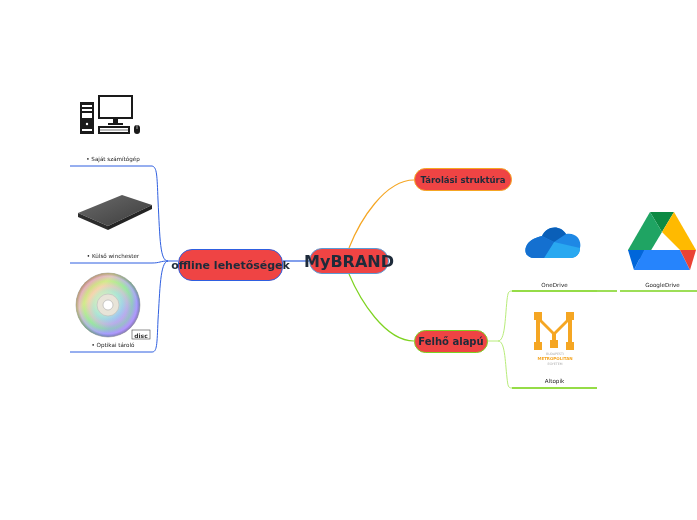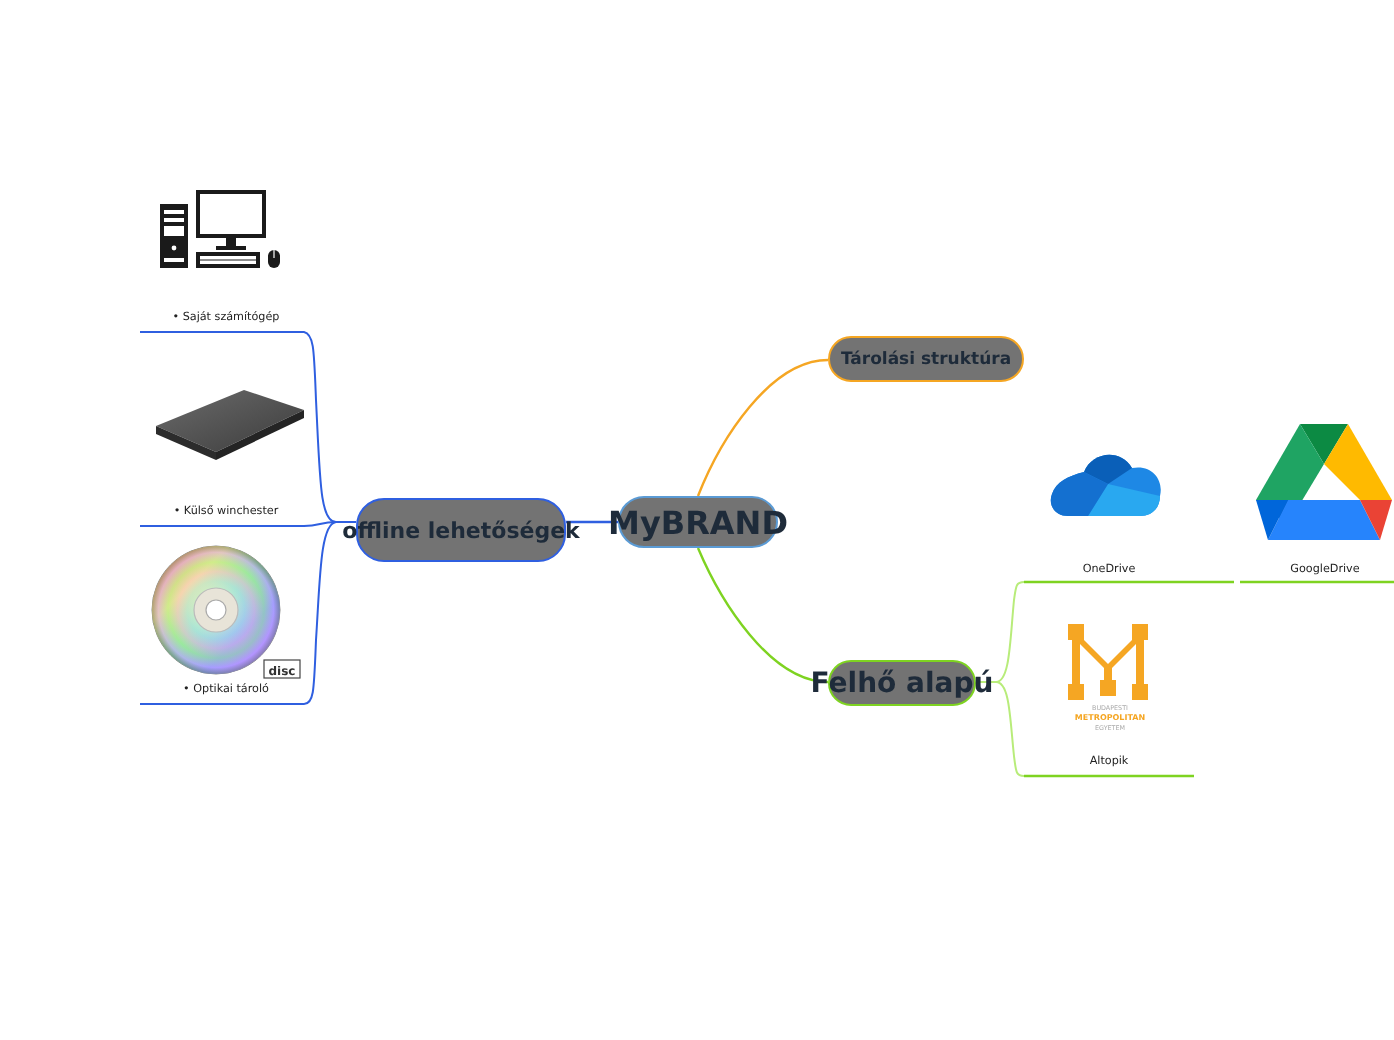--- a/index.html
+++ b/index.html
@@ -1,26 +1,26 @@
 <!DOCTYPE html>
 <html><head>
 <meta charset="utf-8">
 <style>
   html, body { margin: 0; padding: 0; background: #ffffff; }
   body { width: 697px; height: 520px; position: relative; overflow: hidden; font-family: "DejaVu Sans", sans-serif; }
   #canvas { position: absolute; left: 0; top: 0; width: 697px; height: 520px; }
   .node {
-    position: absolute; box-sizing: border-box; background: #737373;
+    position: absolute; box-sizing: border-box; background: #ef4444;
     border-radius: 14px; display: flex; align-items: center; justify-content: center;
     font-weight: bold; color: #1e2b3a; white-space: nowrap;
   }
   .root { left: 309px; top: 248px; width: 80px; height: 26px; border: 1.5px solid #5b9bd5; font-size: 16px; }
   .off { left: 178px; top: 249px; width: 105px; height: 32px; border: 1.5px solid #2f5fe0; font-size: 11px; }
   .tar { left: 414px; top: 168px; width: 98px; height: 23px; border: 1.5px solid #f5a623; font-size: 8.5px; }
-  .fel { left: 414px; top: 330px; width: 74px; height: 23px; border: 1.5px solid #7ed321; font-size: 14px; }
+  .fel { left: 414px; top: 330px; width: 74px; height: 23px; border: 1.5px solid #7ed321; font-size: 10px; }
   .leaf-label { position: absolute; font-size: 5.6px; color: #222; white-space: nowrap; text-align: center; }
   .img { position: absolute; }
 </style>
 </head>
 <body>
 
 <svg id="canvas" xmlns="http://www.w3.org/2000/svg" width="697" height="520">
 
   <path d="M309,261 L283,261" stroke="#2f5fe0" stroke-width="1.2" fill="none"></path>
 

